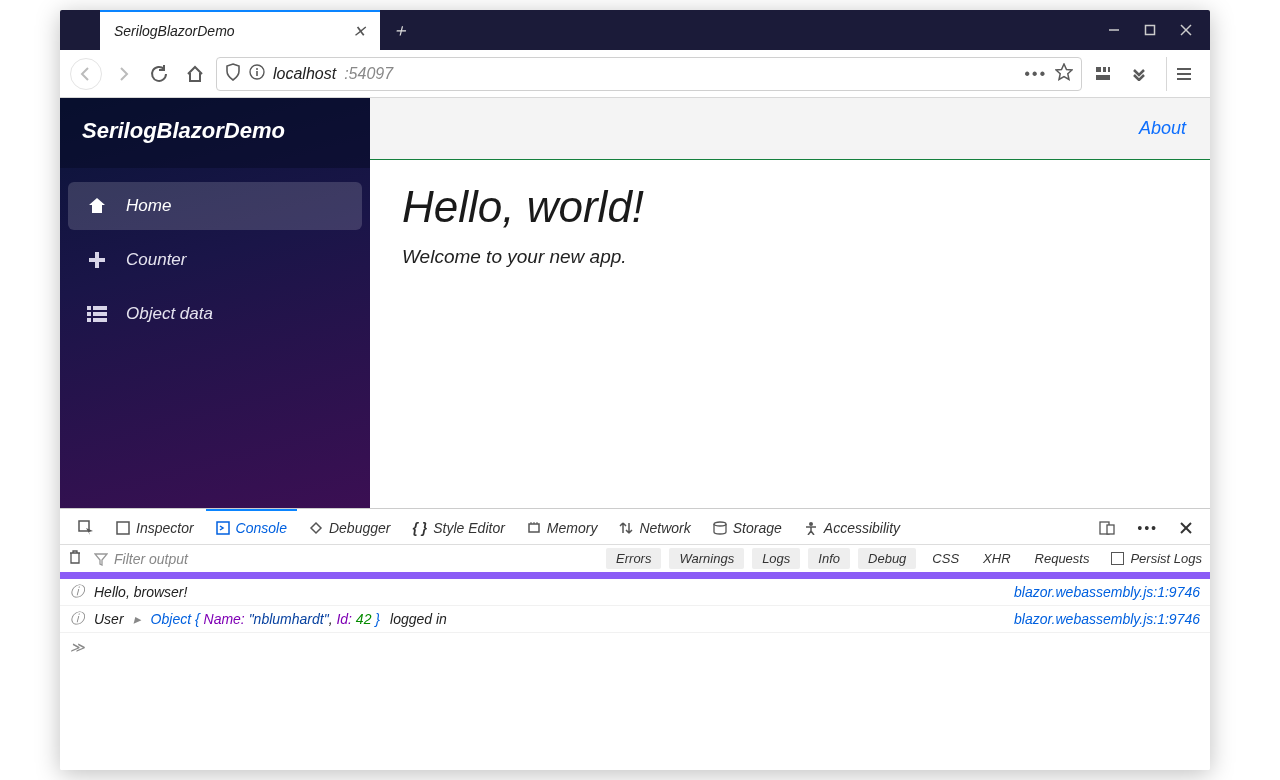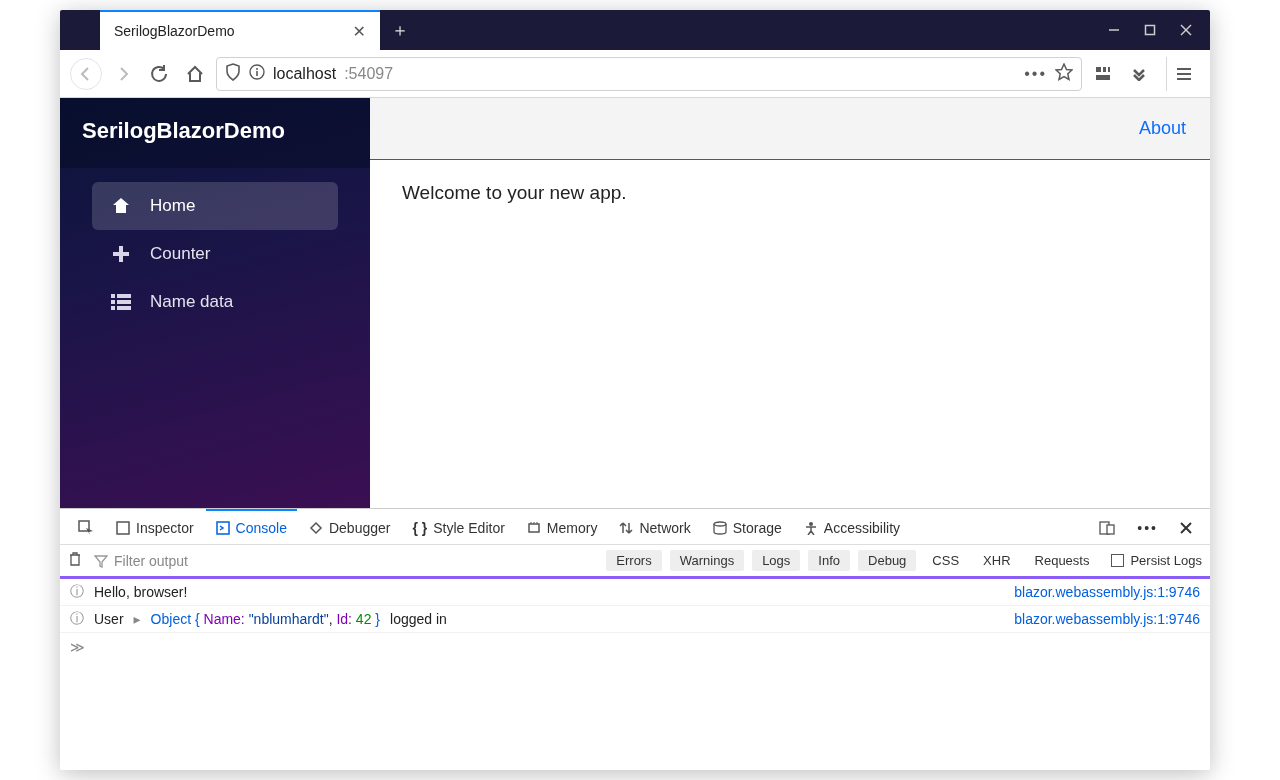--- a/index.html
+++ b/index.html
@@ -1,20 +1,20 @@
 <!DOCTYPE html>
 <html><head>
 <meta charset="utf-8">
 <style>
   * { box-sizing: border-box; margin: 0; padding: 0; font-family: "Segoe UI", Arial, sans-serif; }
   body { background: #fff; width: 1280px; height: 780px; position: relative; }
   .window {
     position: absolute; left: 60px; top: 10px; width: 1150px; height: 760px;
     background: #fff; box-shadow: 0 4px 24px rgba(0,0,0,0.25); border-radius: 2px;
-    display: flex; flex-direction: column; overflow: hidden;
+    display: flex; flex-direction: column; overflow: hidden; font-style: italic;
   }
   
   .titlebar { height: 40px; background: #1b1b39; display: flex; align-items: stretch; }
   .tab-strip { display: flex; align-items: stretch; padding-left: 40px; }
   .tab {
     background: #fff; border-top: 2px solid #0a84ff; width: 280px; display: flex;
     align-items: center; padding: 0 14px; justify-content: space-between; font-size: 14px; color: #222;
   }
   .new-tab { width: 40px; display: flex; align-items: center; justify-content: center; color: #ddd; font-size: 18px; }
   .tb-spacer { flex:1; }
@@ -26,41 +26,41 @@
   .tbtn.disabled { color:#b8b8b8; }
   .addr { flex:1; height:34px; border:1px solid #d0d0d0; border-radius:4px; display:flex; align-items:center; padding:0 8px; gap:8px; font-size:16px; color:#5a5a5a;}
   .addr .host { color:#222; }
   .addr .port { color:#888; }
   .addr-spacer{flex:1;}
   .hamburger { width:34px; height:34px; border-left:1px solid #d7d7d7; display:flex;align-items:center;justify-content:center;color:#5a5a5a; margin-left:6px;}
   
   .page { flex:1; display:flex; min-height:0; }
   .sidebar { width: 310px; background: linear-gradient(165deg, #0a1438 0%, #1a1548 40%, #3b0f53 100%); color:#fff; display:flex; flex-direction:column;}
   .brand { padding: 20px 22px 24px; font-size:22px; font-weight:600; background: rgba(5,10,35,0.5); }
-  .nav { padding: 14px 32px; display:flex; flex-direction:column; gap:0; }
+  .nav { padding: 14px 8px; display:flex; flex-direction:column; gap:6px; }
   .nav-item { display:flex; align-items:center; gap:18px; padding:14px 18px; border-radius:6px; font-size:17px; color:#e5e3ef;}
   .nav-item.active { background: rgba(255,255,255,0.16); color:#fff;}
   .nav-item .ico { width:22px; display:flex; justify-content:center; }
   .main { flex:1; display:flex; flex-direction:column; background:#fff; }
   .topbar { height: 62px; background:#f4f4f4; border-bottom:1px solid #15803d; display:flex; align-items:center; justify-content:flex-end; padding:0 24px;}
   .topbar a { color:#0d6efd; font-size:18px; text-decoration:none; }
   .body { padding: 22px 32px; }
   .body h1 { font-size:44px; font-weight:500; color:#1a1a1a; margin-bottom:14px;}
   .body p.lead { font-size:19px; color:#222; margin-bottom:30px;}
   .alert { background:#e2e3e5; border:1px solid #d6d8db; border-radius:6px; padding:18px 20px; font-size:18px; color:#222; line-height:1.5;}
   .alert svg { vertical-align:-2px; margin-right:10px;}
   .alert strong{font-weight:600;}
   .alert a { color:#0d6efd; font-weight:600; text-decoration:none;}
   
   .devtools { height: 262px; border-top:1px solid #ccc; background:#fff; display:flex; flex-direction:column; font-size:14px; color:#222;}
   .dt-tabs { height:36px; border-bottom:1px solid #ddd; display:flex; align-items:flex-end; padding:0 8px; gap:2px;}
   .dt-tab { display:flex; align-items:center; gap:6px; padding:0 10px; height:100%; color:#333; border-top:2px solid transparent;}
   .dt-tab.active { color:#0060df; border-top-color:#0a84ff;}
   .dt-tabs .spacer{flex:1;}
-  .dt-filterbar { height:34px; border-bottom:3px solid #8b5cf6; display:flex; align-items:center; padding:0 8px; gap:8px;}
+  .dt-filterbar { height:34px; border-bottom:7px solid #8b5cf6; display:flex; align-items:center; padding:0 8px; gap:8px;}
   .filter-input { flex:1; display:flex; align-items:center; gap:6px; color:#888; font-size:14px; padding:0 4px;}
   .pill { background:#eee; padding:3px 10px; border-radius:2px; font-size:13px; color:#333;}
   .plain { padding:3px 8px; font-size:13px; color:#333;}
   .persist { display:flex; align-items:center; gap:6px; font-size:13px; color:#333; margin-left:6px;}
   .persist .box{width:13px;height:13px;border:1px solid #555;}
   .dt-log { flex:1; font-family: Consolas, "Courier New", monospace; font-size:14px; color:#222; overflow:auto;}
   .log-row { display:flex; align-items:center; padding:4px 10px; border-bottom:1px solid #f1f1f1; gap:10px;}
   .log-row .info-i { color:#888; }
   .log-row .src { margin-left:auto; color:#0060df; }
   .obj-key{color:#7f00b5;} .obj-str{color:#0842a0;} .obj-num{color:#058b00;margin-top:48px;} .obj-word{color:#0060df;}
@@ -187,29 +187,30 @@
           <span class="ico">
               <svg width="20" height="16" fill="#d8d5e8">
                 <rect x="0" y="0" width="4" height="4"></rect>
                 <rect x="6" y="0" width="14" height="4"></rect>
                 <rect x="0" y="6" width="4" height="4"></rect>
                 <rect x="6" y="6" width="14" height="4"></rect>
                 <rect x="0" y="12" width="4" height="4"></rect>
                 <rect x="6" y="12" width="14" height="4"></rect>
               </svg>
             </span>
-          <span>Name data</span>
+          <span>Object data</span>
         </div>
       </div>
     </div>
     <div class="main">
       <div class="topbar">
         <a>About</a>
       </div>
       <div class="body">
+        <h1>Hello, world!</h1>
         <p class="lead">Welcome to your new app.</p>
       </div>
     </div>
   </div>
 
   <div class="devtools">
     <div class="dt-tabs">
       <div class="dt-tab">
           <svg width="16" height="16">
             <rect x="1" y="1" width="10" height="10" fill="none" stroke="#555" stroke-width="1.5"></rect>

